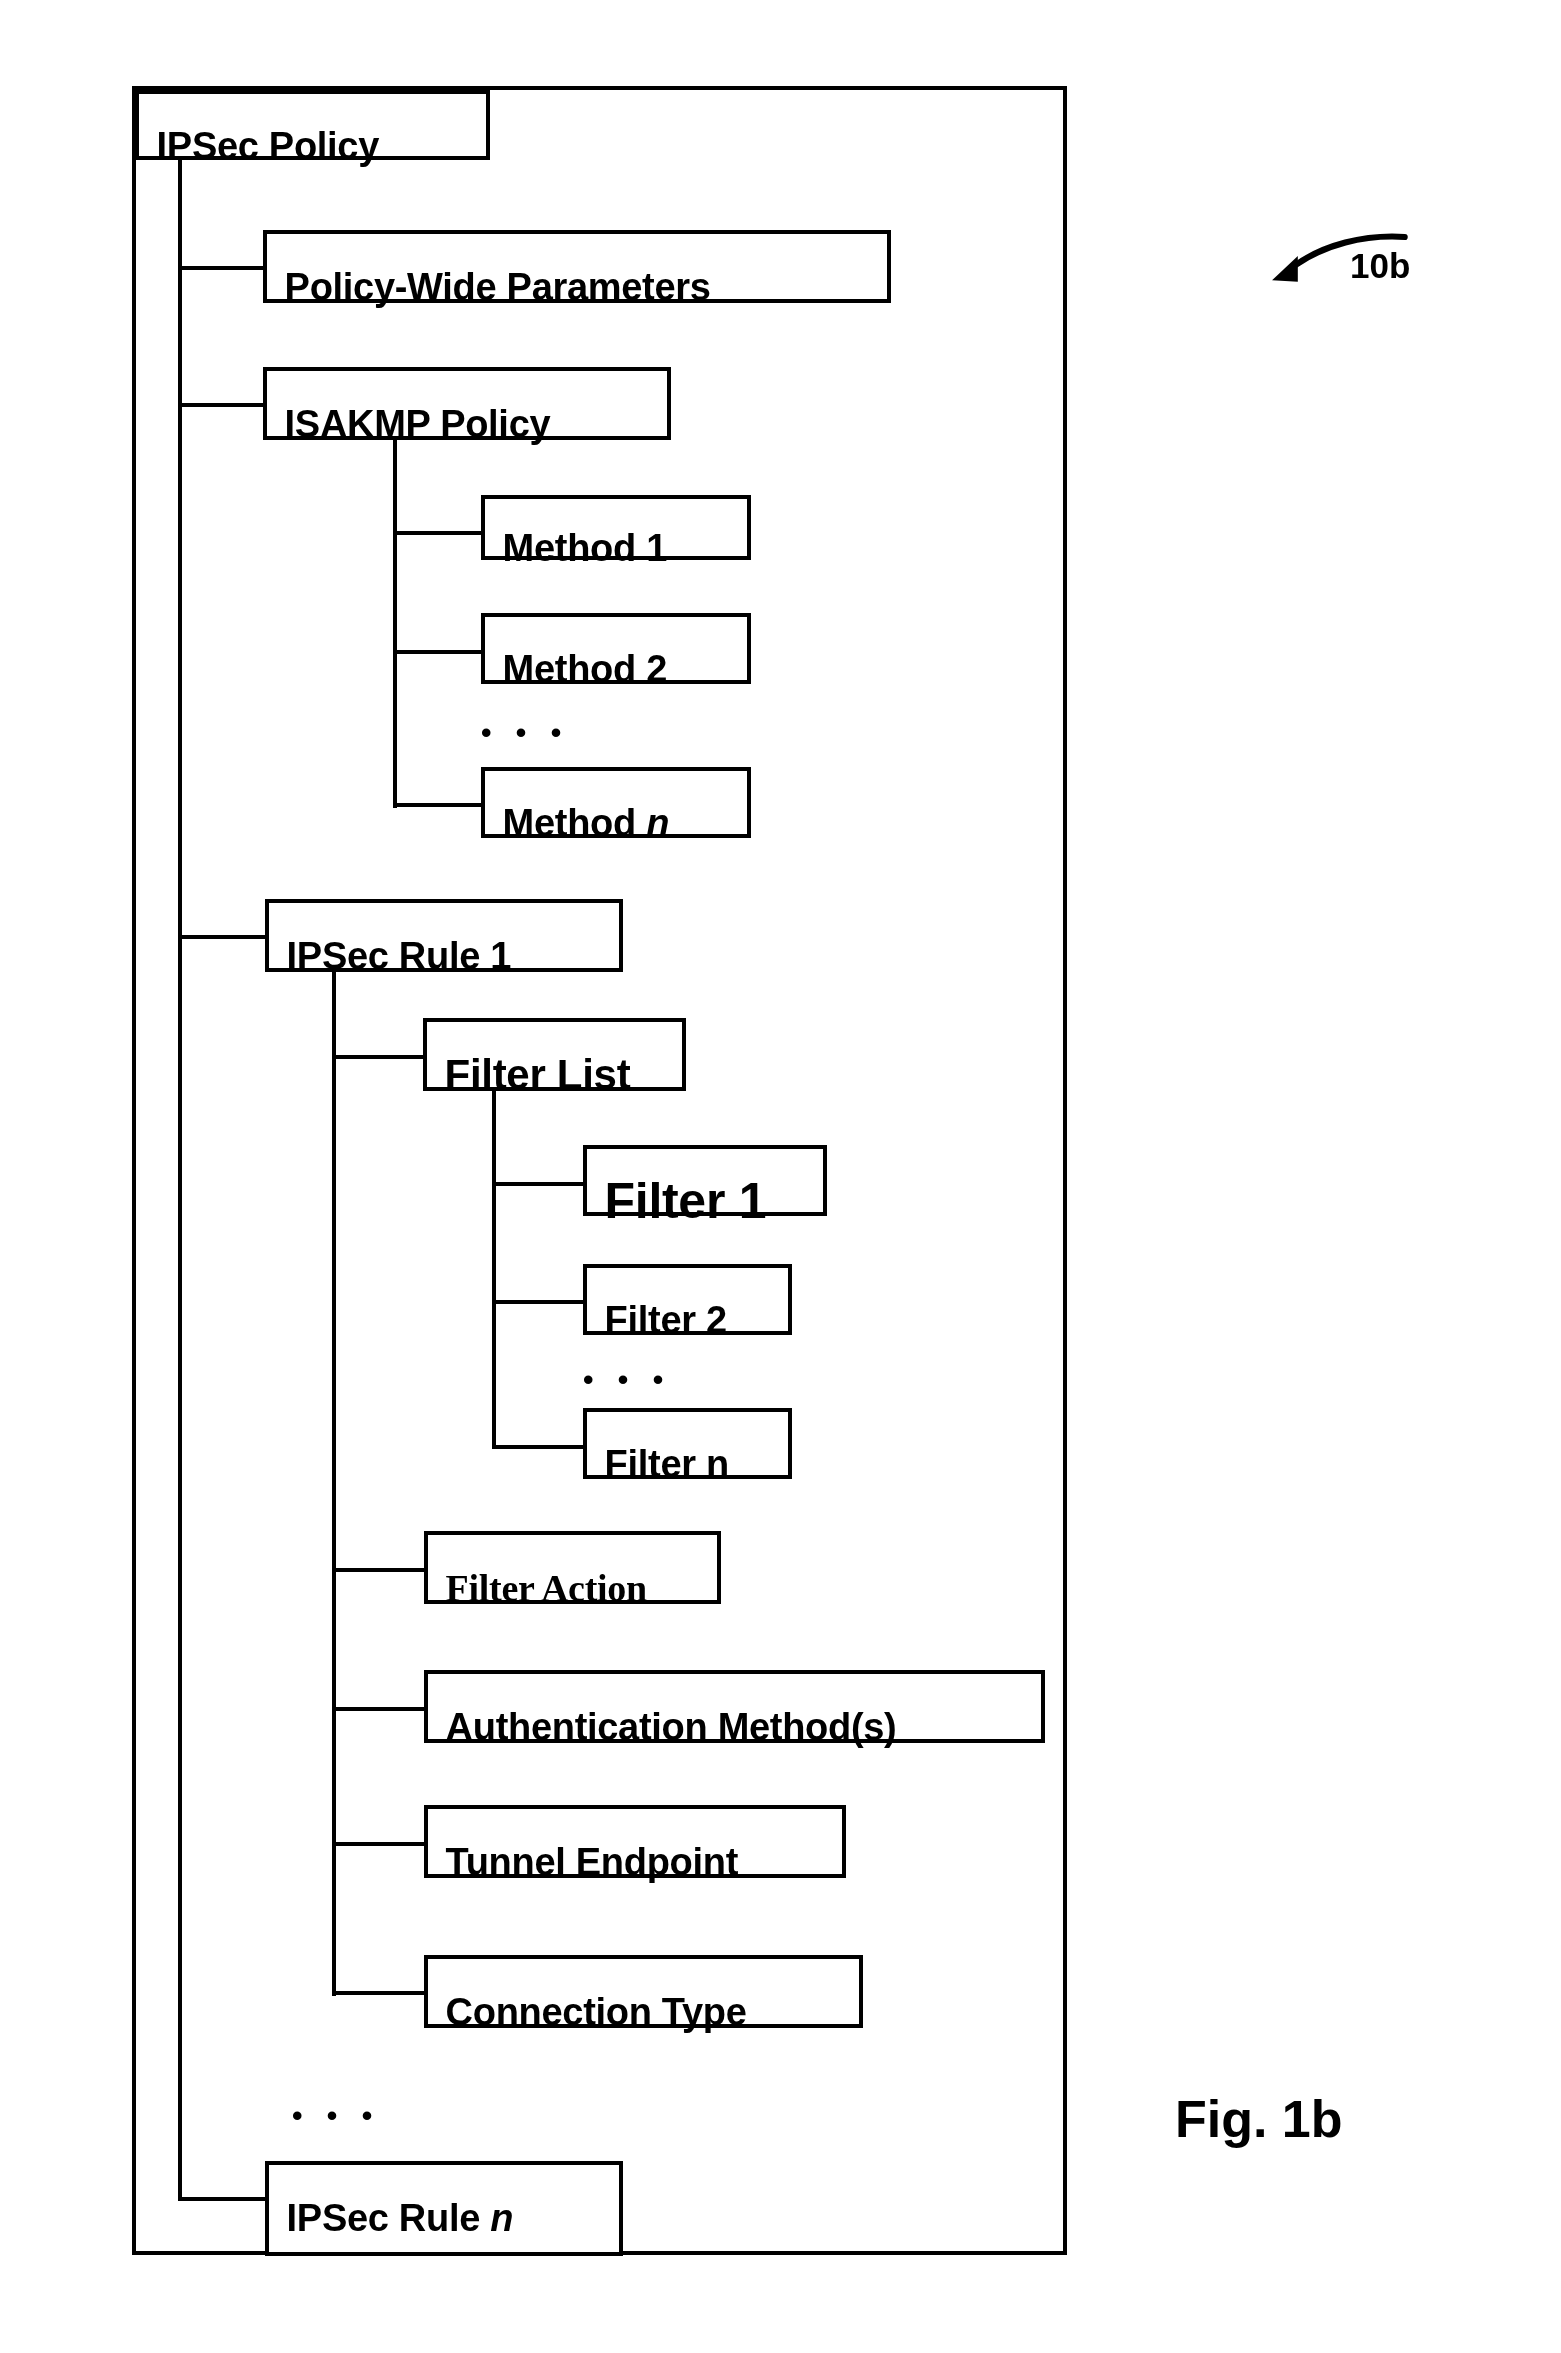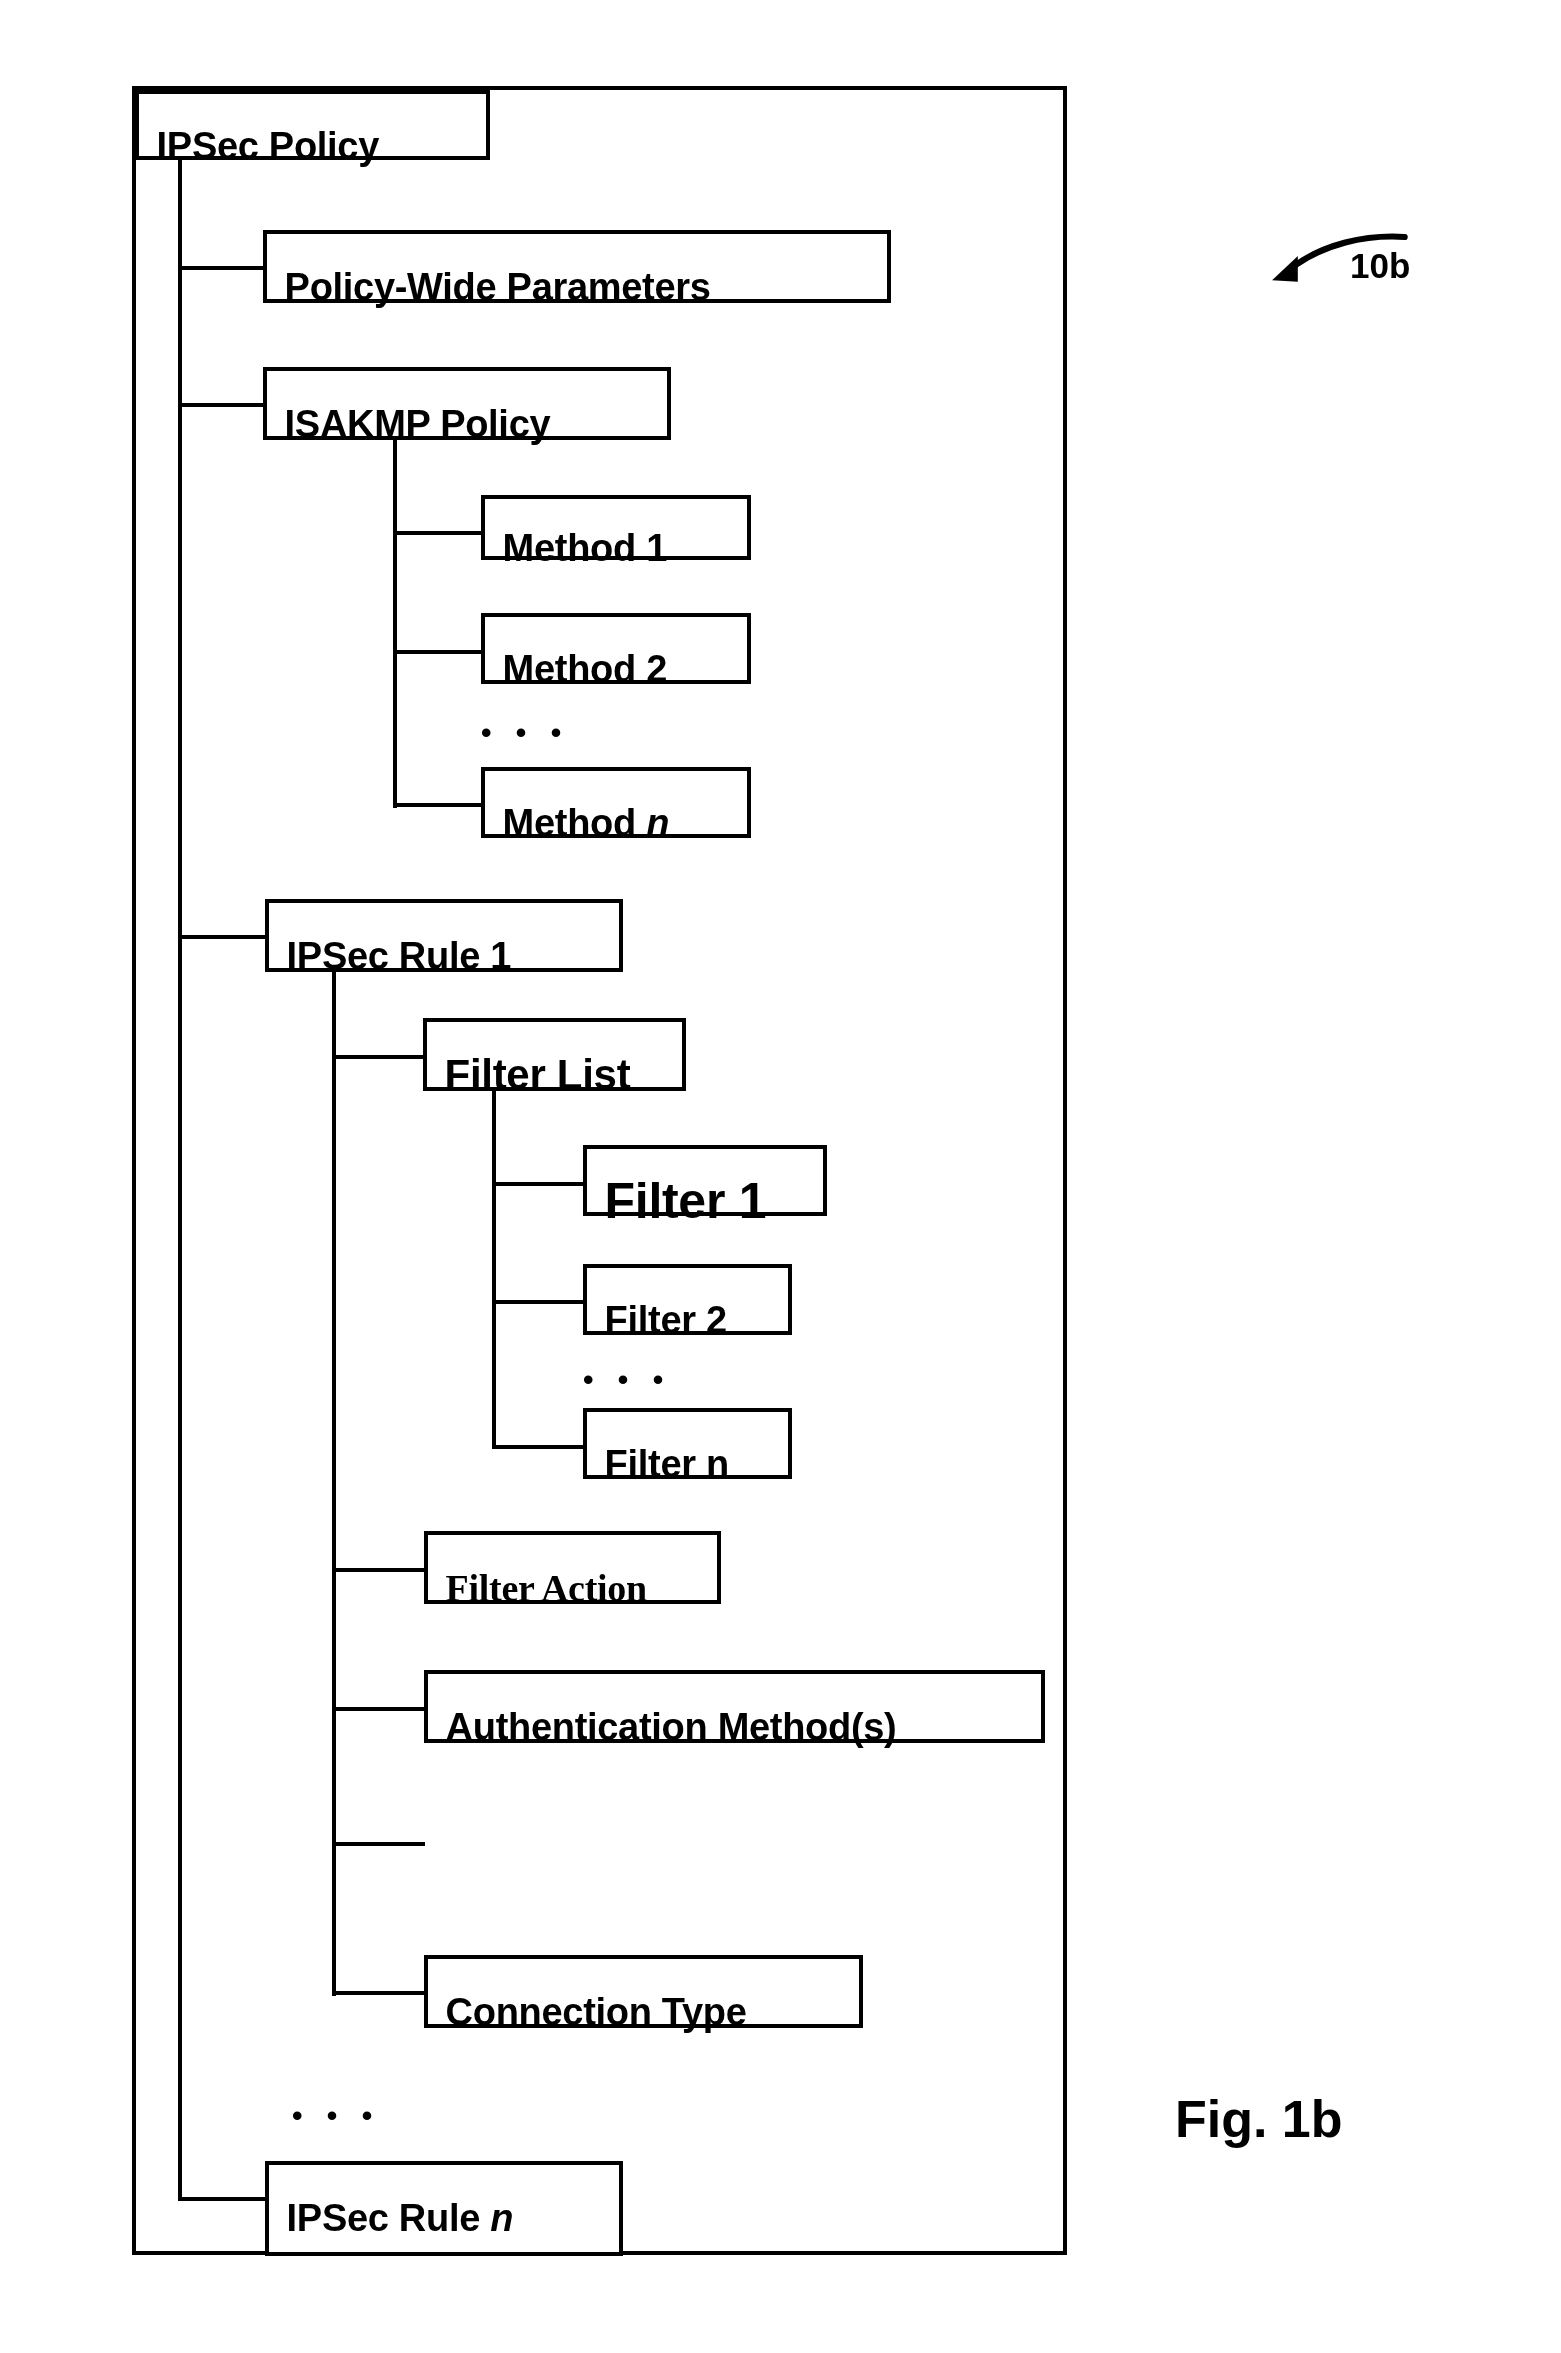--- a/index.html
+++ b/index.html
@@ -178,20 +178,23 @@
   <div class="node" style="left:424px; top:1531px; width:297px; height:73px; font-size:38px;font-family:Liberation Serif, serif;">
     <span class="lbl">Filter Action</span>
   </div>
 
   <div class="hline" style="left:332px; top:1707px; width:93px;"></div>
   <div class="node" style="left:424px; top:1670px; width:621px; height:73px; font-size:38px;">
     <span class="lbl">Authentication Method(s)</span>
   </div>
 
   <div class="hline" style="left:332px; top:1842px; width:93px;"></div>
+  <div class="node" style="left:424px; top:1805px; width:422px; height:73px; font-size:38px;">
+    <span class="lbl">Tunnel Endpoint</span>
+  </div>
 
   <div class="hline" style="left:332px; top:1991px; width:93px;"></div>
   <div class="node" style="left:424px; top:1955px; width:439px; height:73px; font-size:38px;">
     <span class="lbl">Connection Type</span>
   </div>
 
   <div class="ellipsis" style="left:292px; top:2101px; font-size:30px;">• • •</div>
 
   <div class="hline" style="left:178px; top:2197px; width:90px;"></div>
   <div class="node" style="left:265px; top:2161px; width:358px; height:95px; font-size:38px;">

